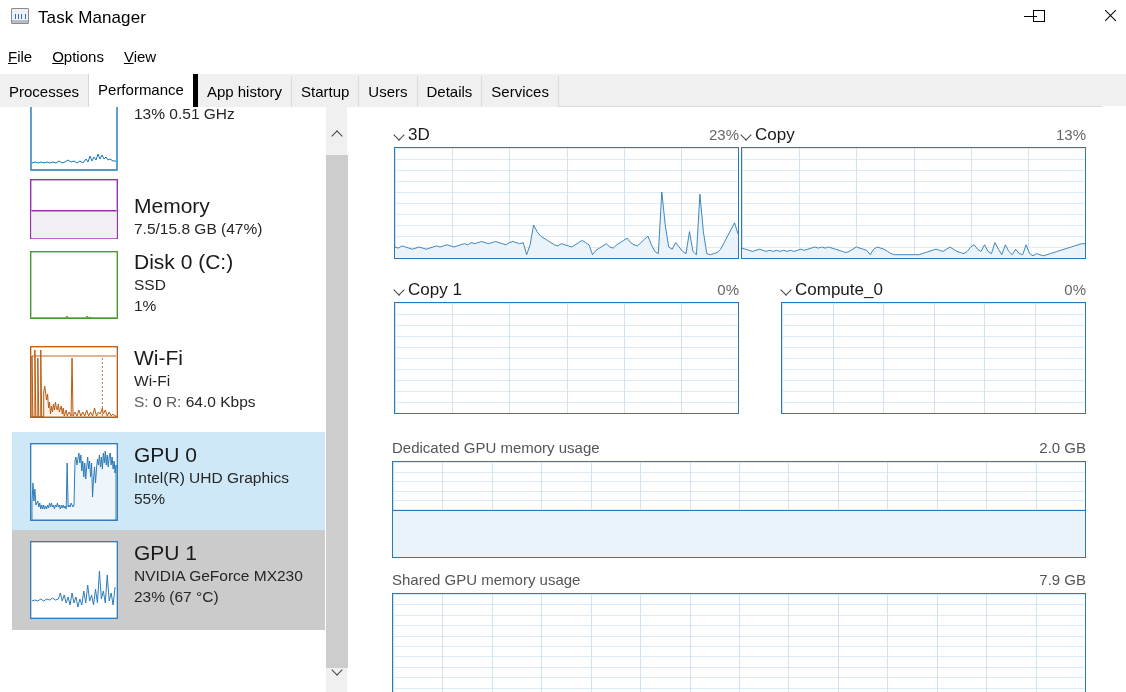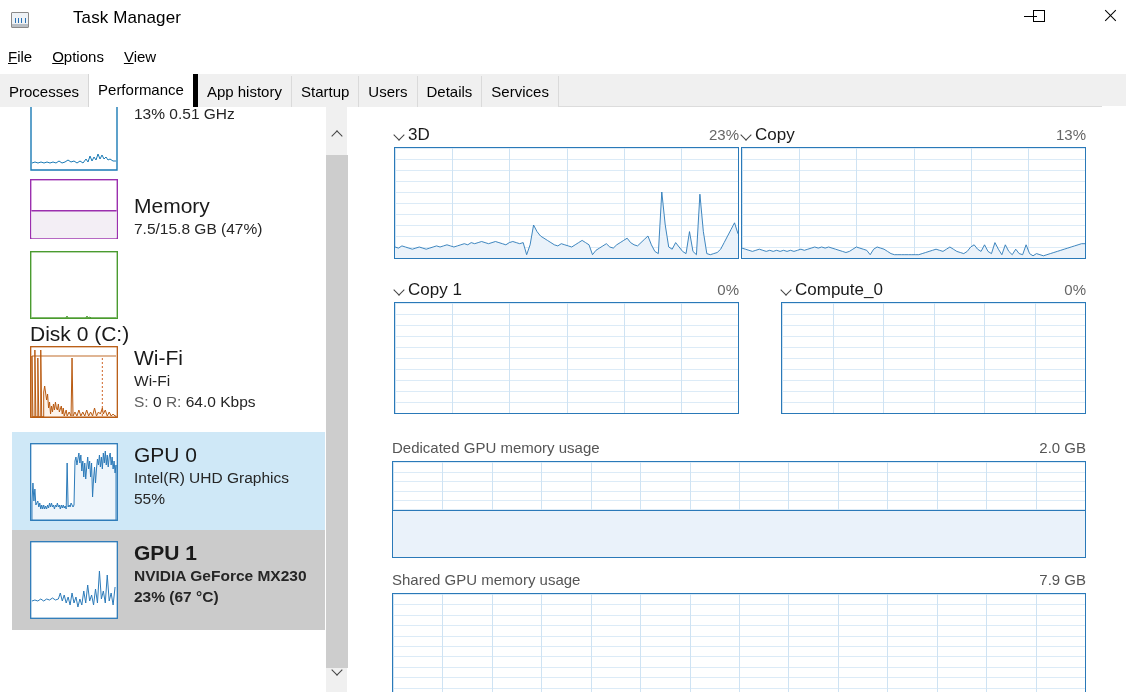--- a/index.html
+++ b/index.html
@@ -11,21 +11,21 @@
     font-family: "Liberation Sans", sans-serif;
     -webkit-font-smoothing: antialiased;
   }
   .window { position: relative; width: 1126px; height: 692px; background: #fff; }
 
   
   .titlebar {
     position: absolute; left: 0; top: 0; width: 1126px; height: 40px;
     background: #ffffff;
   }
-  .title-left { position: absolute; left: 11px; top: 8px; display: flex; align-items: flex-end; gap: 35px; }
+  .title-left { position: absolute; left: 11px; top: 8px; display: flex; align-items: flex-start; }
   .app-icon {
     width: 18px; height: 16px; position: relative; margin-right: 9px;
     border: 1px solid #8a8a8a; border-radius: 1px; background: #eef2f6;
     overflow: hidden;
   }
   .app-icon:after {
     content: ""; position: absolute; left: 2px; right: 2px; bottom: 4px; height: 5px;
     background:
       linear-gradient(to right, transparent 0 1px, #2a72b5 1px 2px, transparent 2px 4px,
       #2a72b5 4px 5px, transparent 5px 7px, #2a72b5 7px 8px, transparent 8px 11px,
@@ -227,21 +227,21 @@
             <rect x="1.4" y="31.8" width="85.2" height="27.5" fill="#f3eef5"></rect>
             <line x1="1.4" y1="31.8" x2="86.6" y2="31.8" stroke="#9b2fae" stroke-width="1.4"></line>
           </svg>
         </div>
         <div class="side-text">
           <div class="side-title">Memory</div>
           <div class="side-sub" style="font-size:15.5px;">7.5/15.8 GB (47%)</div>
         </div>
       </div>
 
-      <div class="side-item" style="height:96px;flex-direction:column;">
+      <div class="side-item" style="height:96px;">
         <div class="side-thumb" style="height:68px; margin-top:4px;">
           <svg viewBox="0 0 88 68" preserveAspectRatio="none">
             <rect x="0.7" y="0.7" width="86.6" height="66.6" fill="#fff" stroke="#4a9b2f" stroke-width="1.4"></rect>
             <polyline points="2,67 30,67 36,67 37,65 38,67 52,67 56,67 57,65 58,67 60,66 61,67 86,67" fill="none" stroke="#4a9b2f" stroke-width="1"></polyline>
           </svg>
         </div>
         <div class="side-text">
           <div class="side-title">Disk 0 (C:)</div>
           <div class="side-sub" style="font-size:15.5px;">SSD</div>
           <div class="side-sub" style="font-size:15.5px;">1%</div>
@@ -273,21 +273,21 @@
             <path d="M2,77 L2,60 L3,40 L4,58 L5,46 L6,62 L8,58 L9,64 L10,60 L11,66 L12,62 L13,66 L14,62 L15,66 L16,63 L17,66 L18,62 L19,65 L20,60 L21,64 L22,60 L23,64 L24,62 L25,66 L26,62 L27,64 L28,60 L29,64 L30,62 L31,66 L32,62 L33,65 L34,62 L35,65 L36,63 L37,66 L38,20 L39,64 L40,62 L41,64 L42,60 L43,62 L44,64 L45,62 L46,18 L47,14 L48,22 L49,16 L50,10 L51,20 L52,12 L53,28 L54,18 L55,34 L56,20 L57,36 L58,24 L59,14 L60,26 L61,18 L62,34 L63,20 L64,54 L65,36 L66,24 L67,40 L68,26 L69,16 L70,22 L71,12 L72,24 L73,14 L74,26 L75,10 L76,20 L77,8 L78,22 L79,12 L80,24 L81,14 L82,10 L83,22 L84,14 L85,26 L86,18 L87,30 L88,22 L88,77 Z" fill="#eef5fb" stroke="#2a79b8" stroke-width="1"></path>
           </svg>
         </div>
         <div class="side-text">
           <div class="side-title">GPU 0</div>
           <div class="side-sub" style="font-size:15.5px;">Intel(R) UHD Graphics</div>
           <div class="side-sub" style="font-size:15.5px;">55%</div>
         </div>
       </div>
 
-      <div class="side-item hover" style="height:100px;font-weight:bold;">
+      <div class="side-item hover" style="height:100px;">
         <div class="side-thumb" style="height:78px; margin-top:3px;">
           <svg viewBox="0 0 90 78" preserveAspectRatio="none">
             <rect x="0.7" y="0.7" width="88.6" height="76.6" fill="#fff" stroke="#2a79b8" stroke-width="1.3"></rect>
             <polyline points="2,60 5,59 8,60 11,58 14,60 17,58 20,59 23,57 26,59 29,58 31,52 33,60 35,54 37,62 39,56 41,64 43,52 45,62 47,56 49,66 51,58 53,64 55,50 57,62 59,44 61,60 63,54 65,64 67,48 69,62 71,30 73,58 75,50 77,62 79,34 81,60 83,52 85,64 87,46" fill="none" stroke="#2a79b8" stroke-width="1"></polyline>
           </svg>
         </div>
         <div class="side-text">
           <div class="side-title">GPU 1</div>
           <div class="side-sub" style="font-size:15.5px;">NVIDIA GeForce MX230</div>
           <div class="side-sub" style="font-size:15.5px;">23%  (67 °C)</div>

